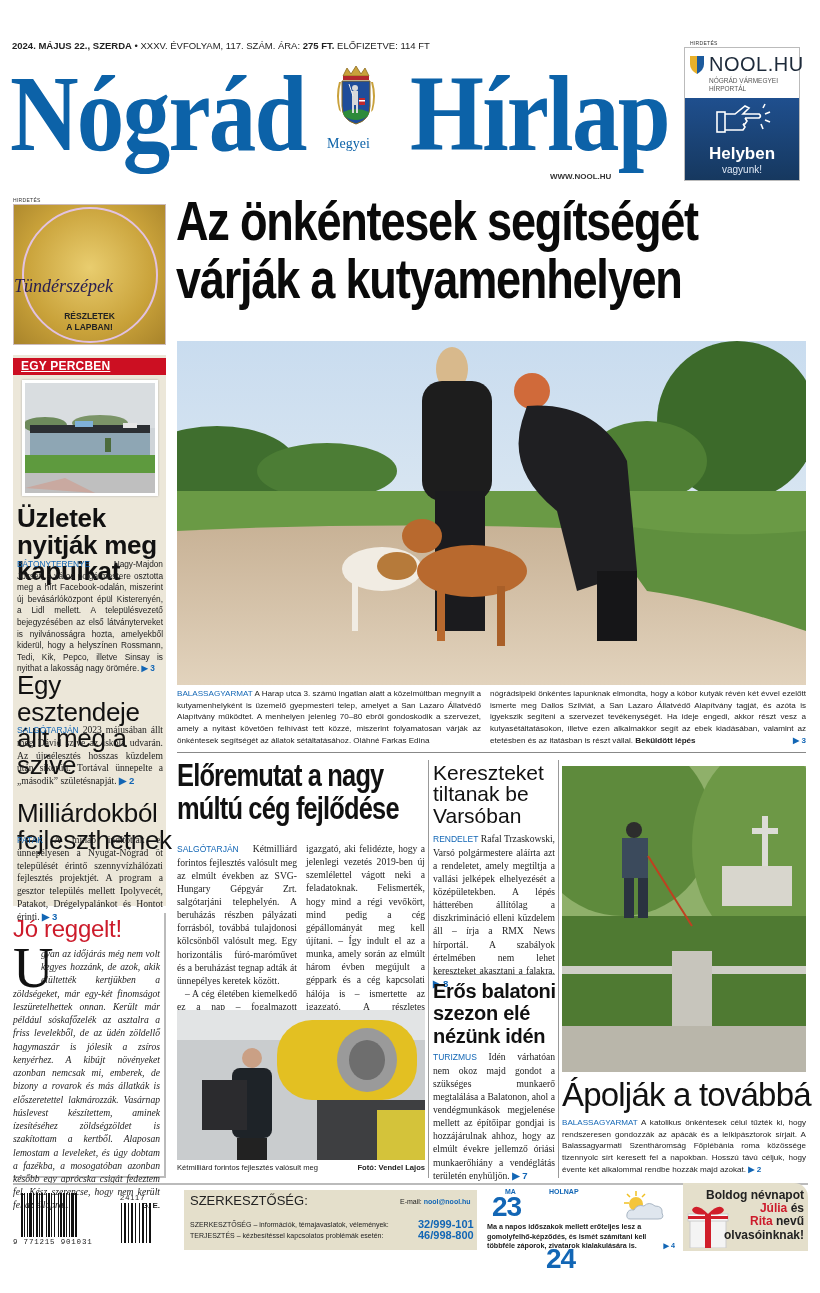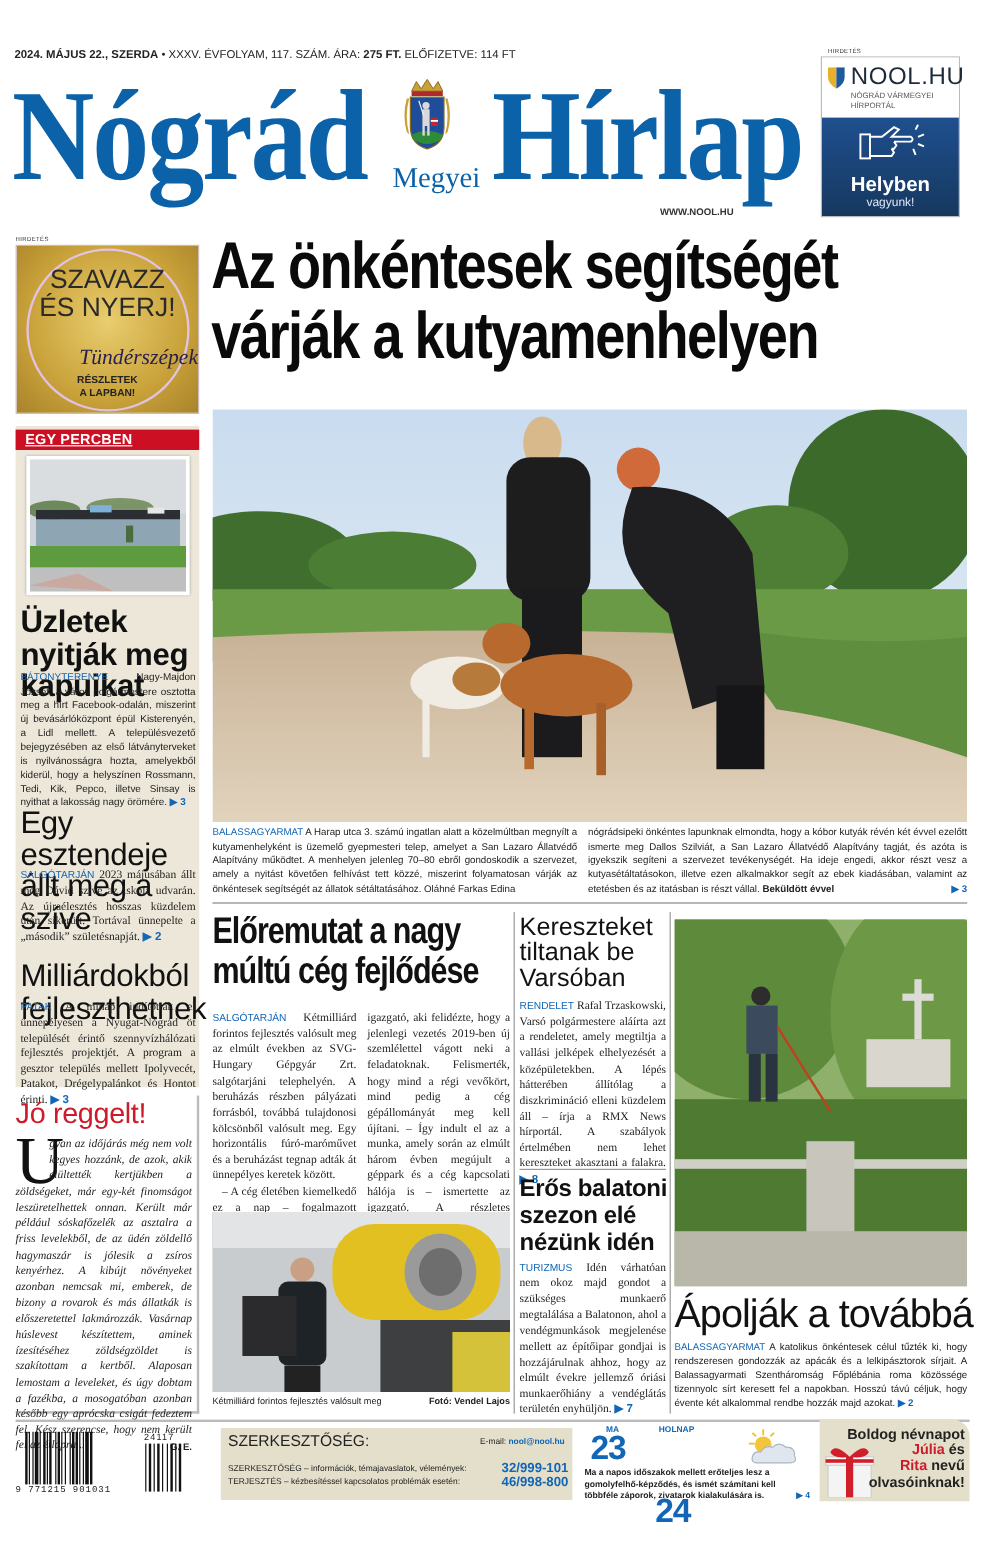--- a/index.html
+++ b/index.html
@@ -11,42 +11,42 @@
 
   
   #topline { left: 12px; top: 40px; font-size: 9.5px; color: #222; white-space: nowrap; }
   #topline b { font-weight: bold; }
 
   
   .masthead-word { font-family: "Liberation Serif", serif; font-weight: bold; color: #0c62a8; font-size: 108px; line-height: 1; letter-spacing: -2px; transform: scaleX(0.88); transform-origin: left top; }
   #mh-left { left: 10px; top: 60px; }
   #mh-right { left: 410px; top: 60px; }
   #crest { left: 335px; top: 66px; width: 42px; height: 66px; }
-  #megyei { left: 327px; top: 136px; font-family: "Liberation Serif", serif; color: #0c62a8; font-size: 24px; }
+  #megyei { left: 327px; top: 136px; font-family: "Liberation Serif", serif; color: #0c62a8; font-size: 14px; }
   #www { left: 550px; top: 172px; font-size: 8px; font-weight: bold; color: #333; }
 
   
   .adlabel { font-size: 5px; color: #333; letter-spacing: .3px; }
   #nool-ad-label { left: 690px; top: 40px; }
   #nool-ad { left: 684px; top: 47px; width: 116px; height: 134px; border: 1px solid #bbb; padding-left: 17px; }
   #nool-top { position:absolute; left:0; top:0; width:114px; height:50px; background:#fff; }
   #nool-shield { position:absolute; left:5px; top:8px; width:14px; height:18px; }
   #nool-title { position:absolute; left:24px; top:5px; font-size:20px; color:#1d2a3a; letter-spacing:.5px; }
   #nool-sub { position:absolute; left:24px; top:29px; font-size:6.5px; color:#555; line-height:1.25; }
   #nool-bottom { position:absolute; left:0; top:50px; width:114px; height:82px; background: linear-gradient(180deg,#1f4f8e,#16385f); }
   #nool-hand { position:absolute; left:30px; top:4px; width:58px; height:34px; }
   #nool-helyben { position:absolute; left:0; width:114px; top:46px; text-align:center; color:#fff; font-weight:bold; font-size:17px; }
   #nool-vagyunk { position:absolute; left:0; width:114px; top:66px; text-align:center; color:#dfe8f5; font-size:10px; }
 
   
   #left-ad-label { left: 13px; top: 197px; }
   #left-ad { left: 13px; top: 204px; width: 153px; height: 141px; background: radial-gradient(circle at 50% 45%, #e9cd6f 0%, #c9a23a 60%, #a8832a 100%); border:1px solid #cbb; overflow:hidden; }
   #left-ad .ring { position:absolute; left:8px; top:2px; width:136px; height:136px; border-radius:50%; border:2px solid rgba(230,200,255,.85); }
   #ad-szavazz { position:absolute; left:0; width:100%; top:16px; text-align:center; font-size:22px; line-height:1.05; color:#2a2a2a; }
-  #ad-script { position:absolute; left:0; width:100%; top:82px; text-align:right; font-family:"Liberation Serif", serif; font-style: italic; font-size:18px; color:#2a2050; }
+  #ad-script { position:absolute; left:0; width:100%; top:71px; text-align:left; font-family:"Liberation Serif", serif; font-style: italic; font-size:18px; color:#2a2050; }
   #ad-reszletek { position:absolute; left:0; width:100%; top:106px; text-align:center; font-size:8.5px; font-weight:bold; line-height:1.25; color:#222; }
 
   
   #egy-box { left: 13px; top: 355px; width: 153px; height: 551px; background: #ece7d9; }
   #egy-header { left: 13px; top: 358px; width: 153px; height: 17px; background: #cc0f22; color: #fff; font-weight: bold; font-size: 12px; padding: 1px 0 0 8px; letter-spacing:.2px;text-decoration:underline; }
   #egy-photo { left: 22px; top: 380px; width: 136px; height: 116px; border: 3px solid #fff; box-shadow: 0 0 2px #aaa; overflow:hidden; background:#d6d8da; }
 
   .side-h { font-size: 26px; line-height: 1.02; color:#111; letter-spacing:-.3px; }
   .side-body { font-size: 8.3px; line-height: 1.4; color: #222; text-align: justify; }
   .side-body.serif { font-family: "Liberation Serif", serif; font-size: 9.6px; line-height: 1.33; }
@@ -185,24 +185,20 @@
       <line x1="46" y1="22" x2="48" y2="27"></line>
     </svg>
     <div id="nool-helyben">Helyben</div>
     <div id="nool-vagyunk">vagyunk!</div>
   </div>
 </div>
 
 <div id="left-ad-label" class="abs adlabel">HIRDETÉS</div>
 <div id="left-ad" class="abs">
   <div class="ring"></div>
-  <div id="ad-szavazz">
-    <div>SZAVAZZ</div>
-    <div>ÉS NYERJ!</div>
-  </div>
   <div id="ad-script">Tündérszépek</div>
   <div id="ad-reszletek">
     <div>RÉSZLETEK</div>
     <div>A LAPBAN!</div>
   </div>
 </div>
 
 <div id="egy-box" class="abs"></div>
 <div id="egy-header" class="abs">EGY PERCBEN</div>
 <div id="egy-photo" class="abs">
@@ -295,21 +291,21 @@
     <rect x="175" y="240" width="6" height="50" fill="#f1ece3"></rect>
   </svg>
 </div>
 
 <div id="main-cap1" class="abs">
   <span class="kicker">BALASSAGYARMAT</span>
   <span>A Harap utca 3. számú ingatlan alatt a közelmúltban megnyílt a kutyamenhelyként is üzemelő gyepmesteri telep, amelyet a San Lazaro Állatvédő Alapítvány működtet. A menhelyen jelenleg 70–80 ebről gondoskodik a szervezet, amely a nyitást követően felhívást tett közzé, miszerint folyamatosan várják az önkéntesek segítségét az állatok sétáltatásához. Oláhné Farkas Edina</span>
 </div>
 <div id="main-cap2" class="abs">
   <span>nógrádsipeki önkéntes lapunknak elmondta, hogy a kóbor kutyák révén két évvel ezelőtt ismerte meg Dallos Szilviát, a San Lazaro Állatvédő Alapítvány tagját, és azóta is igyekszik segíteni a szervezet tevékenységét. Ha ideje engedi, akkor részt vesz a kutyasétáltatásokon, illetve ezen alkalmakkor segít az ebek kiadásában, valamint az etetésben és az itatásban is részt vállal.</span>
-  <b>Beküldött évvel</b>
+  <b>Beküldött lépés</b>
   <span class="arrow" style="float:right">▶ 3</span>
 </div>
 
 <div id="hr-mid" class="abs"></div>
 
 <div id="elo-h" class="abs">
   <div>Előremutat a nagy</div>
   <div>múltú cég fejlődése</div>
 </div>
 <div id="elo-c1" class="abs">

